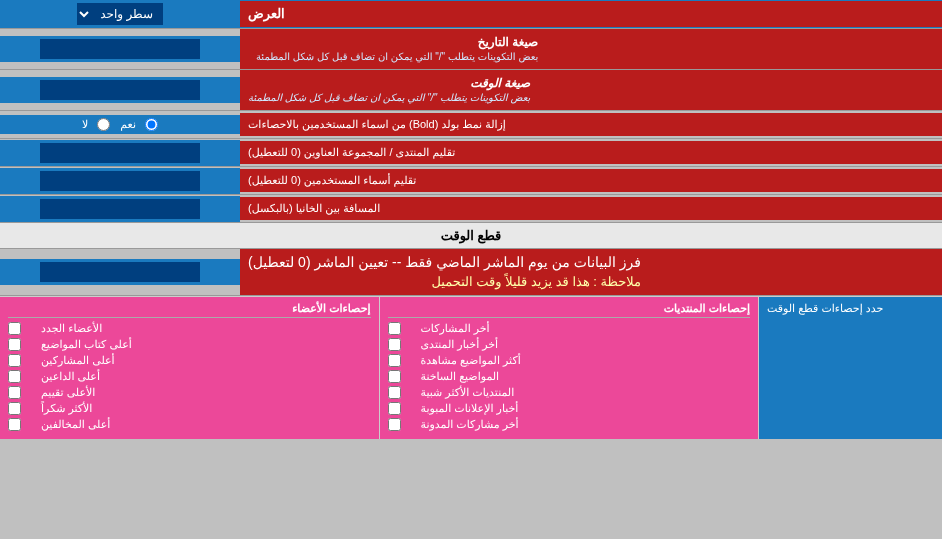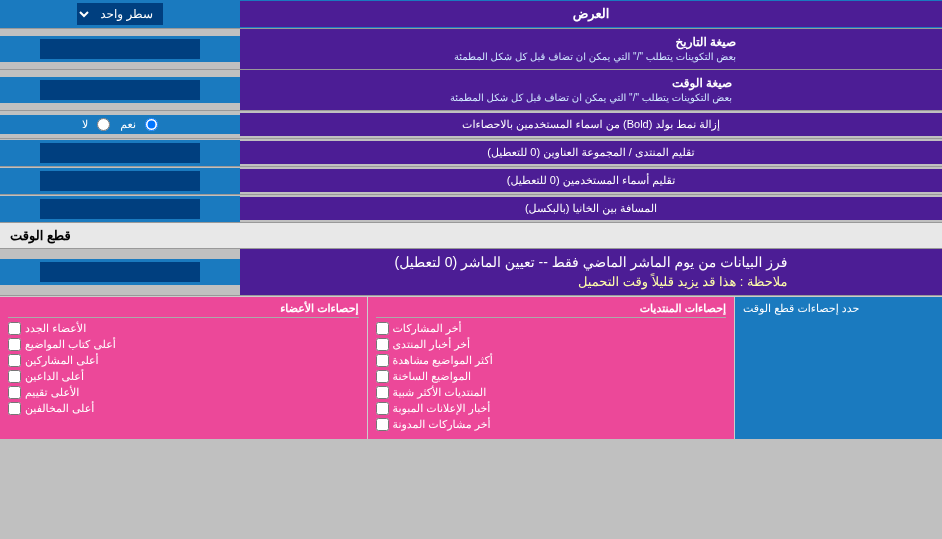--- a/index.html
+++ b/index.html
@@ -19,29 +19,29 @@
     .row {
       display: flex;
       width: 100%;
       border-bottom: 1px solid #999;
       min-height: 28px;
       align-items: center;
     }
 
     .label-cell {
       flex: 1;
-      background: #4c1d95;
+      background: #b91c1c;
       color: #fff;
       padding: 4px 8px;
       text-align: right;
       font-size: 11px;
       line-height: 1.4;
       display: flex;
       align-items: center;
-      justify-content: center;
+      justify-content: flex-end;
     }
 
     .label-cell.tall {
       min-height: 40px;
     }
 
     .input-cell {
       width: 240px;
       background: #1a7abf;
       display: flex;
@@ -70,21 +70,21 @@
       outline: none;
       cursor: pointer;
     }
 
     .section-header {
       background: #e8e8e8;
       color: #000;
       font-weight: bold;
       font-size: 13px;
       padding: 5px 10px;
-      text-align: left;
+      text-align: center;
       border-bottom: 1px solid #999;
     }
 
     .radio-cell {
       width: 240px;
       background: #1a7abf;
       display: flex;
       align-items: center;
       justify-content: center;
       padding: 3px 10px;
@@ -101,21 +101,21 @@
     }
 
     .checkboxes-section {
       display: flex;
       width: 100%;
       background: #1a7abf;
       border-top: 1px solid #ccc;
     }
 
     .checkboxes-label-cell {
-      width: 208px;
+      width: 184px;
       background: #1a7abf;
       color: #fff;
       padding: 5px 8px;
       text-align: right;
       font-size: 11px;
       display: flex;
       align-items: flex-start;
       justify-content: flex-end;
       border-left: 1px solid #ccc;
     }
@@ -138,21 +138,21 @@
       text-align: right;
       margin-bottom: 4px;
       border-bottom: 1px solid #aaa;
       padding-bottom: 2px;
     }
 
     .checkbox-row {
       display: flex;
       align-items: flex-start;
       justify-content: flex-end;
-      gap: 4px;
+      gap: 20px;
       margin-bottom: 3px;
     }
 
     .checkbox-row label {
       color: #fff;
       font-size: 11px;
       cursor: pointer;
     }
 
     .checkbox-row input[type="checkbox"] {
@@ -184,21 +184,21 @@
         <div style="font-size:10px; color:#d0e8ff;">بعض التكوينات يتطلب "/" التي يمكن ان تضاف قبل كل شكل المطمئة</div>
       </div>
     </div>
     <div class="input-cell">
       <input type="text" style="">
     </div>
   </div>
 
   <div class="row">
     <div class="label-cell tall">
-      <div style="text-align:right;">
+      <div style="text-align:right;font-style:italic;">
         <div style="font-weight:bold; font-size:12px;">صيغة الوقت</div>
         <div style="font-size:10px; color:#d0e8ff;">بعض التكوينات يتطلب "/" التي يمكن ان تضاف قبل كل شكل المطمئة</div>
       </div>
     </div>
     <div class="input-cell">
       <input type="text" style="">
     </div>
   </div>
 
   <div class="row">
@@ -315,20 +315,24 @@
       </div>
       <div class="checkbox-row">
         <label><span>أعلى الداعين</span></label>
         <input type="checkbox" style="">
       </div>
       <div class="checkbox-row">
         <label><span>الأعلى تقييم</span></label>
         <input type="checkbox" style="">
       </div>
       <div class="checkbox-row">
+        <label><span>الأكثر شكراً</span></label>
+        <input type="checkbox" style="">
+      </div>
+      <div class="checkbox-row">
         <label><span>أعلى المخالفين</span></label>
         <input type="checkbox" style="">
       </div>
     </div>
 
   </div>
 
 </div>
 
 </body></html>

